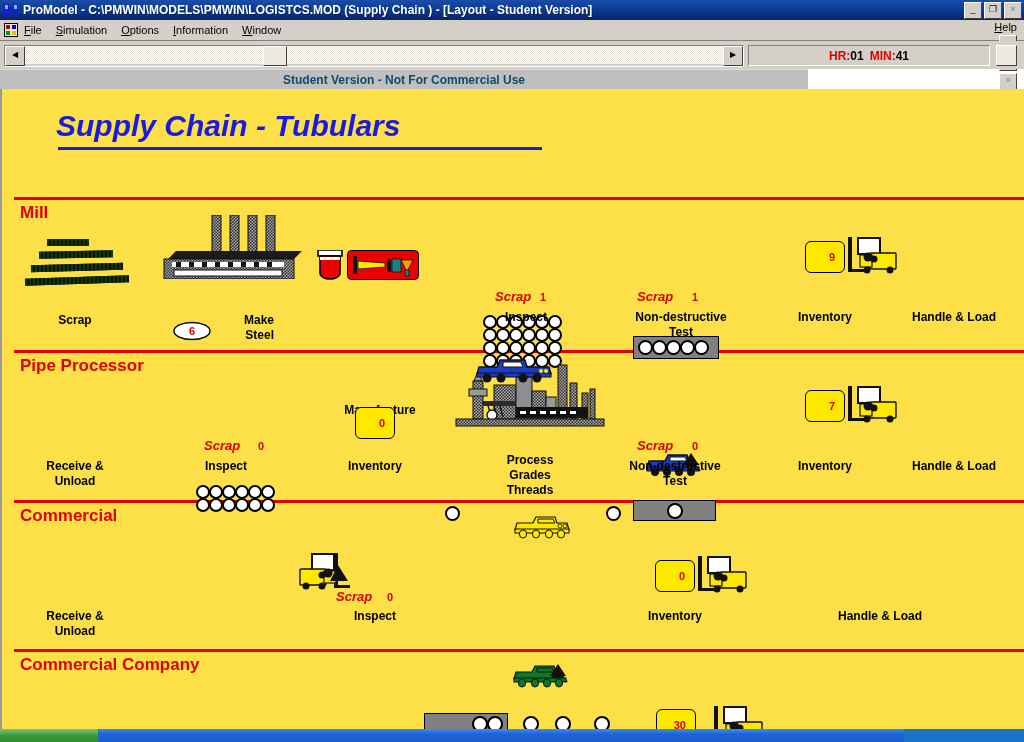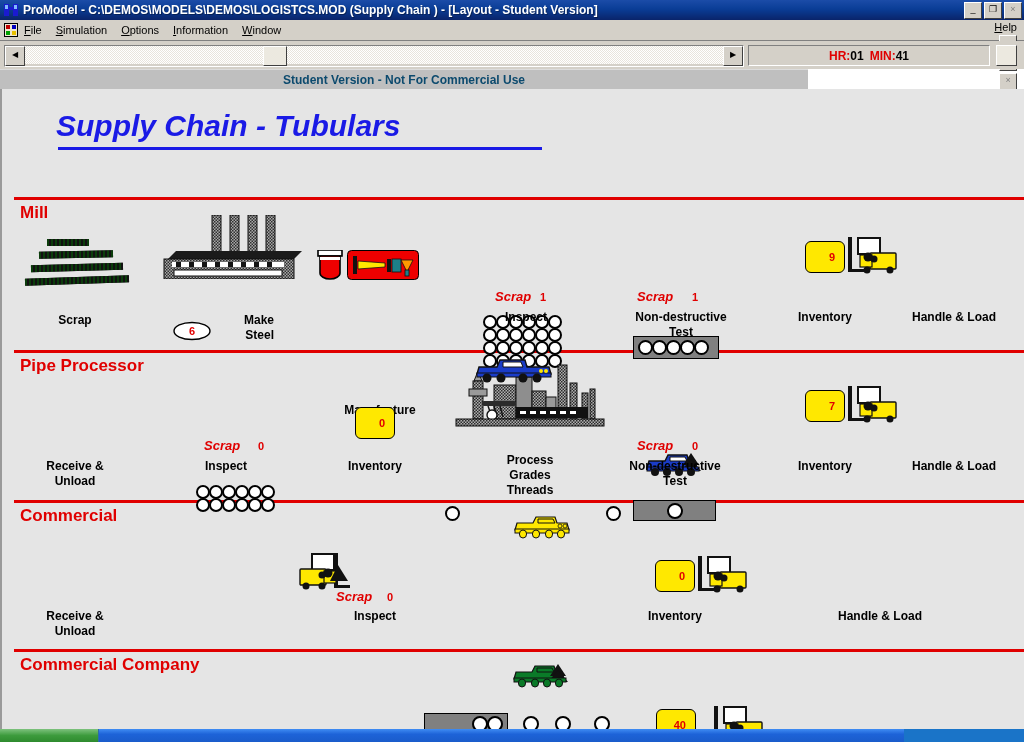--- a/index.html
+++ b/index.html
@@ -95,21 +95,21 @@
   .banner{
     position:absolute;left:0;top:69px;width:808px;height:20px;
     background:#bfbfbf;color:#0c4a6e;font-size:12px;font-weight:bold;
     display:flex;align-items:center;justify-content:center;
     border-top:1px solid #dcdcdc;
   }
 
   
   .canvas{
     position:absolute;left:0;top:89px;width:1024px;height:640px;
-    background:#e5e5e5;overflow:hidden;
+    background:#fde047;overflow:hidden;
   }
   .side-edge{position:absolute;left:0;top:0;width:2px;height:640px;background:#9a9a9a;}
 
   .bigtitle{
     position:absolute;left:56px;top:20px;
     font-size:30px;font-weight:bold;font-style:italic;
     color:#1a1ae6;white-space:nowrap;
     font-family:"Liberation Sans", sans-serif;
   }
   .bigtitle-ul{
@@ -183,21 +183,21 @@
   <div class="titlebar">
     <div class="tb-icon">
       <svg width="16" height="16" viewBox="0 0 16 16">
         <rect x="1" y="2" width="5" height="12" fill="#1a1ad0"></rect>
         <rect x="10" y="2" width="5" height="12" fill="#1a1ad0"></rect>
         <rect x="6" y="5" width="4" height="3" fill="#1a1ad0"></rect>
         <rect x="2" y="3" width="3" height="4" fill="#7fb8ff"></rect>
         <rect x="11" y="3" width="3" height="4" fill="#7fb8ff"></rect>
       </svg>
     </div>
-    <div class="tb-title">ProModel - C:\DEMOS\MODELS\DEMOS\LOGISTCS.MOD (Supply Chain ) - [Layout - Student Version]</div>
+    <div class="tb-title">ProModel - C:\PMWIN\MODELS\PMWIN\LOGISTCS.MOD (Supply Chain ) - [Layout - Student Version]</div>
     <div class="winbtns">
       <div class="winbtn">_</div>
       <div class="winbtn">❐</div>
       <div class="winbtn dis">×</div>
     </div>
   </div>
 
   <div class="menubar">
     <div class="menu-appicon">
       <svg width="14" height="14" viewBox="0 0 14 14">
@@ -611,21 +611,21 @@
       <div class="circ" style="width:16px;height:16px;"></div>
     </div>
     <div class="loner" style="left:555px;top:627px;">
       <div class="circ" style="width:16px;height:16px;"></div>
     </div>
     <div class="loner" style="left:594px;top:627px;">
       <div class="circ" style="width:16px;height:16px;"></div>
     </div>
 
     <div class="invbox" style="left:656px;top:620px;width:40px;height:32px;">
-      <span>40</span>
+      <span>30</span>
     </div>
 
     <div class="icn" style="left:714px;top:615px;width:50px;height:40px;">
       <svg width="50" height="40" viewBox="0 0 50 40">
         <rect x="0" y="2" width="4" height="34" fill="#111"></rect>
         <rect x="0" y="34" width="16" height="3" fill="#111"></rect>
         <rect x="10" y="3" width="22" height="16" fill="#fff" stroke="#111" stroke-width="2"></rect>
         <rect x="22" y="18" width="26" height="16" rx="1" fill="#ffe800" stroke="#111" stroke-width="1.4"></rect>
         <rect x="12" y="20" width="12" height="12" fill="#ffe800" stroke="#111" stroke-width="1.2"></rect>
         <circle cx="20" cy="22" r="4.5" fill="#111"></circle>

